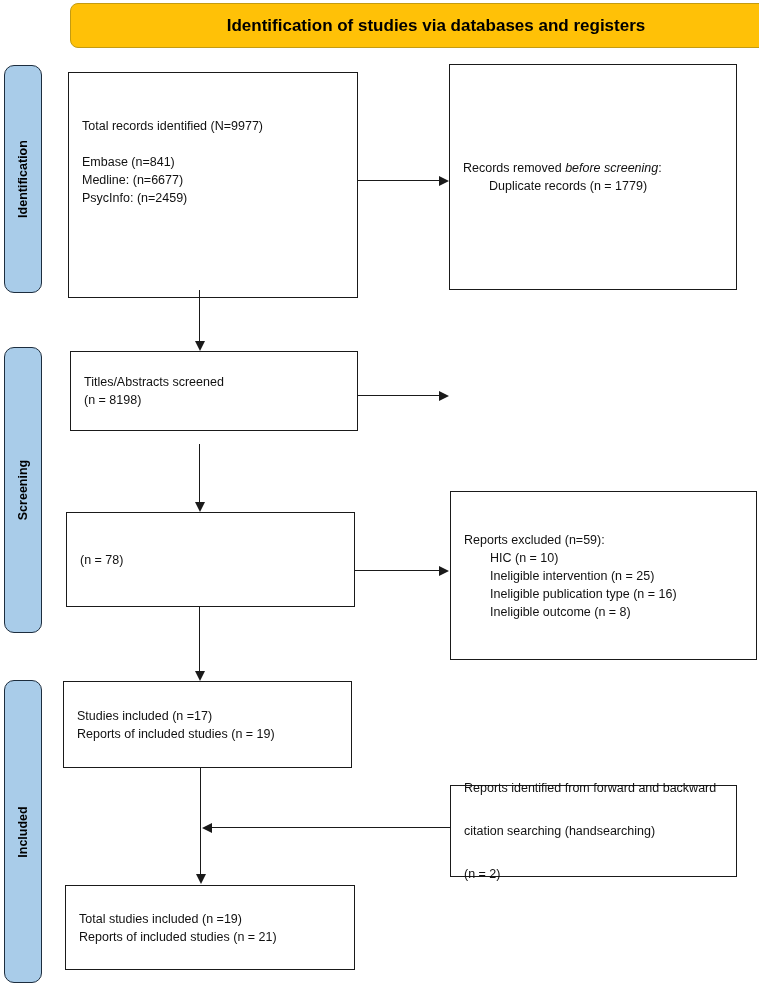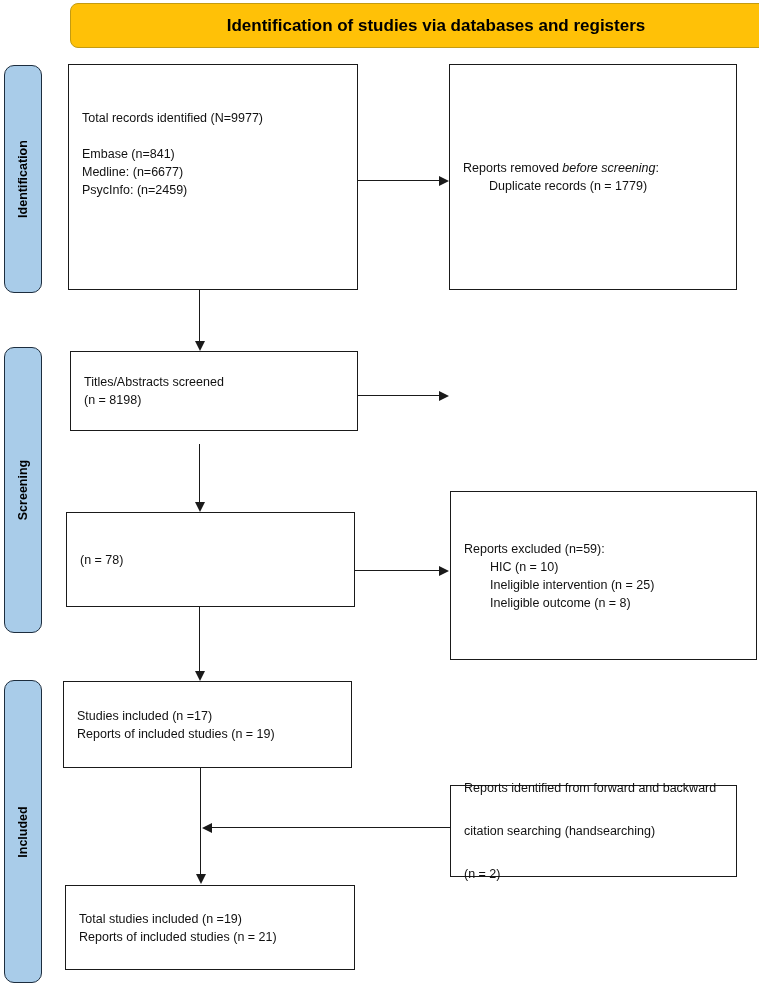--- a/index.html
+++ b/index.html
@@ -20,21 +20,21 @@
   }
   .stage span{
     transform:rotate(-90deg);white-space:nowrap;
     font-weight:bold;font-size:12.5px;color:#000;
   }
   .box{
     position:absolute;background:#fff;border:1.6px solid #1a1a1a;box-sizing:border-box;
     display:flex;flex-direction:column;justify-content:center;
     padding:8px 8px 8px 13px;font-size:12.5px;line-height:18px;
   }
-  .box.top-align{justify-content:flex-start;padding-top:44px;}
+  .box.top-align{justify-content:flex-start;padding-top:44px;margin-top:8px;}
   .line{min-height:18px;}
   .indent{padding-left:26px;}
   .hline{position:absolute;height:0;border-top:1.5px solid #1a1a1a;}
   .vline{position:absolute;width:0;border-left:1.5px solid #1a1a1a;}
   .tri{position:absolute;width:0;height:0;}
   .tri-right{border-top:5px solid transparent;border-bottom:5px solid transparent;border-left:10px solid #1a1a1a;}
   .tri-down{border-left:5px solid transparent;border-right:5px solid transparent;border-top:10px solid #1a1a1a;}
   .tri-left{border-top:5px solid transparent;border-bottom:5px solid transparent;border-right:10px solid #1a1a1a;}
   i{font-style:italic;}
 </style>
@@ -59,38 +59,39 @@
 
   <div class="box top-align" style="left:68px;top:64px;width:290px;height:226px;">
     <div class="line">Total records identified (N=9977)</div>
     <div class="line"></div>
     <div class="line">Embase (n=841)</div>
     <div class="line">Medline: (n=6677)</div>
     <div class="line">PsycInfo: (n=2459)</div>
   </div>
 
   <div class="box" style="left:449px;top:64px;width:288px;height:226px;">
-    <div class="line"><span>Reports removed </span><i>before screening</i><span>:</span></div>
+    <div class="line"><span>Records removed </span><i>before screening</i><span>:</span></div>
     <div class="line indent">Duplicate records (n = 1779)</div>
   </div>
 
   <div class="box" style="left:70px;top:351px;width:288px;height:80px;">
     <div class="line">Titles/Abstracts screened</div>
     <div class="line">(n = 8198)</div>
   </div>
 
 
   <div class="box" style="left:66px;top:512px;width:289px;height:95px;">
     <div class="line">(n = 78)</div>
   </div>
 
   <div class="box" style="left:450px;top:491px;width:307px;height:169px;">
     <div class="line">Reports excluded (n=59):</div>
     <div class="line indent">HIC (n = 10)</div>
     <div class="line indent">Ineligible intervention (n = 25)</div>
+    <div class="line indent">Ineligible publication type (n = 16)</div>
     <div class="line indent">Ineligible outcome (n = 8)</div>
   </div>
 
   <div class="box" style="left:63px;top:681px;width:289px;height:87px;">
     <div class="line">Studies included (n =17)</div>
     <div class="line">Reports of included studies (n = 19)</div>
   </div>
 
   <div class="box" style="left:450px;top:785px;width:287px;height:92px;gap:25px;">
     <div class="line">Reports identified from forward and backward</div>

